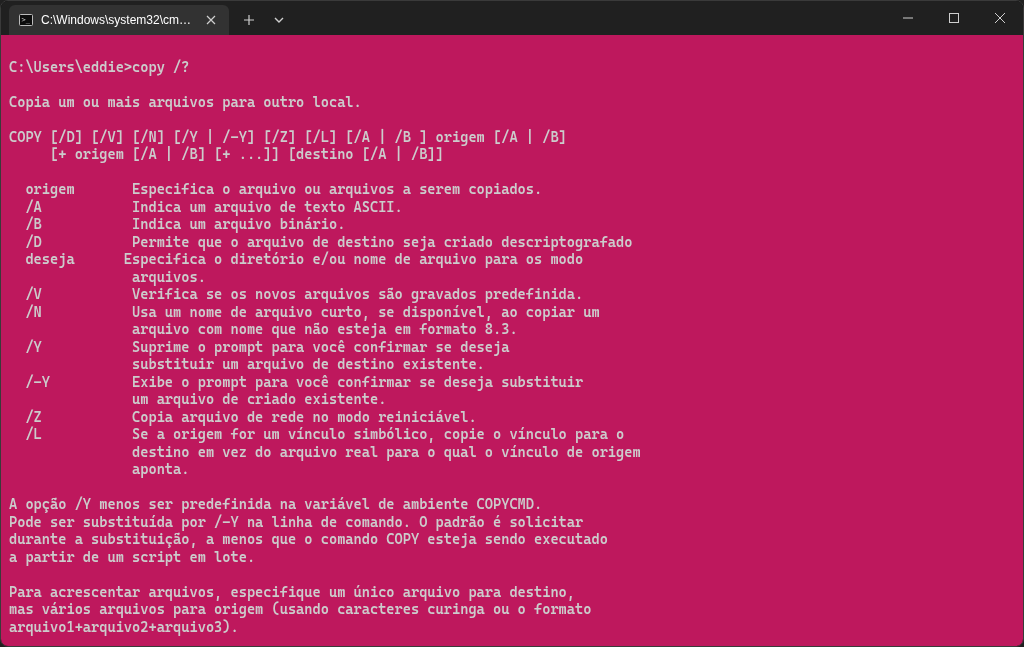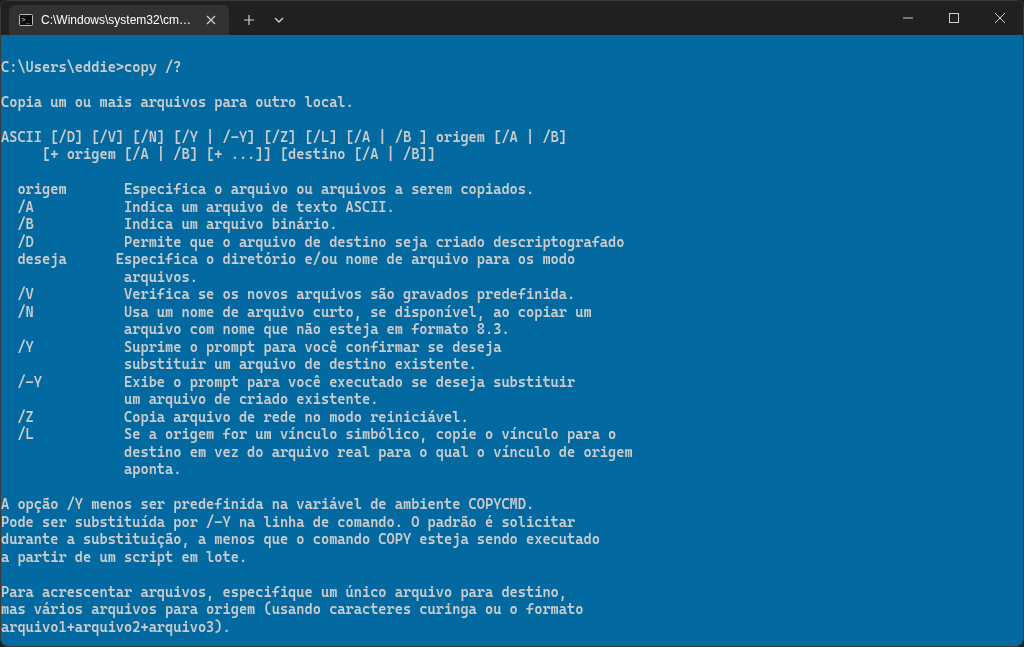--- a/index.html
+++ b/index.html
@@ -57,22 +57,22 @@
 
   .win-controls { display:flex; }
   .win-btn {
     width: 46px; height:34px; display:flex; align-items:center; justify-content:center;
     color:#cfcfcf; cursor:pointer;
   }
 
   
   .terminal {
     flex:1;
-    background:#0369a1;
-    padding: 6px 8px 8px 0;
+    background:#be185d;
+    padding: 6px 8px 8px 8px;
     font-family: "Cascadia Mono", Consolas, "Courier New", monospace;
     font-size: 14px;
     line-height: 17.5px;
     color:#cccccc;
     white-space: pre;
     overflow:hidden;
     font-weight: 600;
   }
   .prompt-line { display:flex; align-items: baseline;}
   @keyframes blink { 50% { opacity: 0; } }
@@ -129,35 +129,35 @@
           <path d="M0 0 L10 10 M10 0 L0 10" stroke="#cfcfcf" stroke-width="1"></path>
         </svg>
       </div>
     </div>
   </div>
 
   <div class="terminal">
 <span class="prompt-line"><span>C:\Users\eddie&gt;</span><span>copy /?</span></span>
 <span>Copia um ou mais arquivos para outro local.</span>
 
-<span>ASCII [/D] [/V] [/N] [/Y | /-Y] [/Z] [/L] [/A | /B ] origem [/A | /B]</span>
+<span>COPY [/D] [/V] [/N] [/Y | /-Y] [/Z] [/L] [/A | /B ] origem [/A | /B]</span>
 <span>     [+ origem [/A | /B] [+ ...]] [destino [/A | /B]]</span>
 
 <span><span>  origem       </span><span>Especifica o arquivo ou arquivos a serem copiados.</span></span>
 <span><span>  /A           </span><span>Indica um arquivo de texto ASCII.</span></span>
 <span><span>  /B           </span><span>Indica um arquivo binário.</span></span>
 <span><span>  /D           </span><span>Permite que o arquivo de destino seja criado descriptografado</span></span>
 <span><span>  deseja      </span><span>Especifica o diretório e/ou nome de arquivo para os modo</span></span>
 <span>               arquivos.</span>
 <span><span>  /V           </span><span>Verifica se os novos arquivos são gravados predefinida.</span></span>
 <span><span>  /N           </span><span>Usa um nome de arquivo curto, se disponível, ao copiar um</span></span>
 <span>               arquivo com nome que não esteja em formato 8.3.</span>
 <span><span>  /Y           </span><span>Suprime o prompt para você confirmar se deseja</span></span>
 <span>               substituir um arquivo de destino existente.</span>
-<span><span>  /-Y          </span><span>Exibe o prompt para você executado se deseja substituir</span></span>
+<span><span>  /-Y          </span><span>Exibe o prompt para você confirmar se deseja substituir</span></span>
 <span>               um arquivo de criado existente.</span>
 <span><span>  /Z           </span><span>Copia arquivo de rede no modo reiniciável.</span></span>
 <span><span>  /L           </span><span>Se a origem for um vínculo simbólico, copie o vínculo para o</span></span>
 <span>               destino em vez do arquivo real para o qual o vínculo de origem</span>
 <span>               aponta.</span>
 
 <span>A opção /Y menos ser predefinida na variável de ambiente COPYCMD.</span>
 <span>Pode ser substituída por /-Y na linha de comando. O padrão é solicitar</span>
 <span>durante a substituição, a menos que o comando COPY esteja sendo executado</span>
 <span>a partir de um script em lote.</span>

